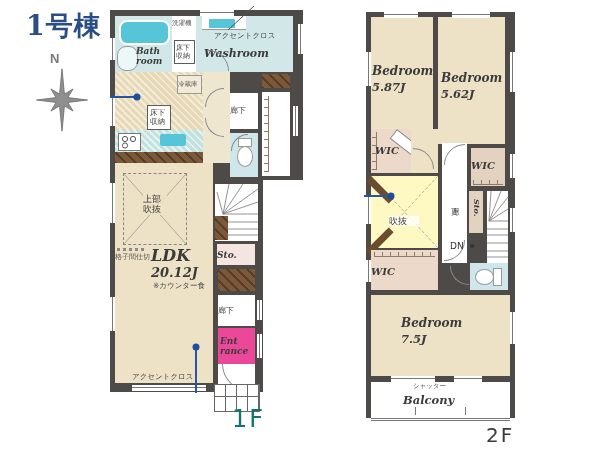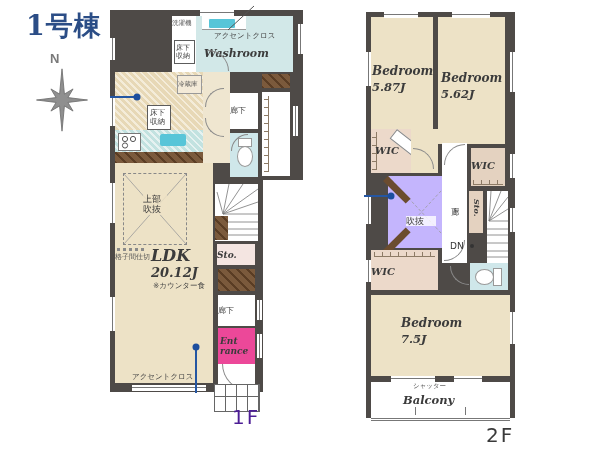--- a/index.html
+++ b/index.html
@@ -28,20 +28,25 @@
 
   <div class="lbl serif" style="left:26px;top:10px;width:110px;font-size:27px;font-style:normal;color:#2b4d86;text-align:left;letter-spacing:1px;">1号棟</div>
 
   <div class="lbl" style="left:50px;top:52px;width:26px;font-size:13px;font-weight:bold;color:#7a7a7a;">N</div>
   <svg class="abs" style="left:33px;top:66px;" width="58" height="68" viewBox="0 0 40 48">
     <polygon fill="#8f8f8f" stroke="#6f6f6f" stroke-width="0.6" points="20,2 21.7,19.8 27.8,16.2 24.2,22.3 38,24 24.2,25.7 27.8,31.8 21.7,28.2 20,46 18.3,28.2 12.2,31.8 15.8,25.7 2,24 15.8,22.3 12.2,16.2 18.3,19.8"></polygon>
   </svg>
 
   <div class="abs" style="left:110px;top:10px;width:193px;height:382px;background:#4e4a47;">
 
+    <div class="room" style="left:5px;top:6px;width:57px;height:56px;background:#d2e8e8;">
+      <div class="abs" style="left:4px;top:4px;width:47px;height:21px;background:#57c5d8;border:2px solid #fff;border-radius:8px;"></div>
+      <div class="abs" style="left:2px;top:30px;width:19px;height:23px;background:#eef7f7;border:1px solid #999;border-radius:9px;"></div>
+      <div class="lbl serif" style="left:21px;top:30px;width:36px;font-size:9px;">Bath room</div>
+    </div>
 
     <div class="room" style="left:62px;top:6px;width:24px;height:56px;background:#fff;">
       <div class="lbl jp" style="left:0;top:4px;width:24px;font-size:6.5px;color:#555;">洗濯機</div>
       <div class="abs boxed" style="left:2px;top:24px;width:19px;height:22px;">
         <div class="lbl jp" style="left:1px;top:3px;width:16px;font-size:7px;color:#444;">床下収納</div>
       </div>
     </div>
 
     <div class="room" style="left:86px;top:6px;width:97px;height:56px;background:#d2e8e8;">
       <div class="abs" style="left:6px;top:0;width:44px;height:13px;background:#fff;border-bottom:1px solid #999;"></div>
@@ -141,42 +146,42 @@
     <div class="winH" style="left:22px;top:375px;width:74px;height:6px;"></div>
     <div class="winV" style="left:188px;top:14px;width:5px;height:30px;"></div>
     <div class="winV" style="left:183px;top:96px;width:5px;height:30px;"></div>
     <div class="winV" style="left:147px;top:290px;width:5px;height:20px;"></div>
     <div class="winV" style="left:147px;top:324px;width:5px;height:24px;"></div>
   </div>
 
   <div class="abs" style="left:214px;top:384px;width:44px;height:26px;background:#fff;border:1px solid #666;
               background-image:linear-gradient(to bottom, transparent 11px,#666 11px,#666 12px,transparent 12px),repeating-linear-gradient(90deg, transparent 0 10px,#666 10px 11px);"></div>
 
-  <div class="lbl jp" style="left:232px;top:406px;width:44px;font-size:20px;color:#4c1d95;letter-spacing:2px;">1F</div>
+  <div class="lbl jp" style="left:232px;top:406px;width:44px;font-size:24px;color:#0f766e;letter-spacing:2px;">1F</div>
 
   <div class="abs" style="left:366px;top:12px;width:149px;height:406px;background:#4e4a47;">
 
     <div class="room" style="left:5px;top:5px;width:62px;height:112px;background:#ede2c6;">
       <div class="lbl serif" style="left:1px;top:48px;width:60px;font-size:12px;">Bedroom</div>
       <div class="lbl serif" style="left:1px;top:64px;width:68px;font-size:11.5px;">5.87J</div>
     </div>
     <div class="room" style="left:72px;top:5px;width:67px;height:127px;background:#ede2c6;">
       <div class="lbl serif" style="left:3px;top:55px;width:60px;font-size:12px;">Bedroom</div>
       <div class="lbl serif" style="left:3px;top:71px;width:60px;font-size:11.5px;">5.62J</div>
     </div>
 
     <div class="room" style="left:5px;top:117px;width:40px;height:44px;background:#ecd9ca;">
       <div class="hanger-v" style="left:1px;top:3px;width:4px;height:38px;"></div>
       <div class="lbl serif" style="left:4px;top:16px;width:34px;font-size:10px;">WIC</div>
       <div class="abs" style="left:26px;top:0px;width:26px;height:10px;background:#fff;border:1px solid #8a8a8a;transform:rotate(38deg);transform-origin:left top;"></div>
     </div>
     <div class="room" style="left:45px;top:117px;width:27px;height:44px;background:#ede2c6;"></div>
     <div class="arc" style="left:47px;top:136px;width:20px;height:20px;border-top:1px solid #8a8a8a;border-right:1px solid #8a8a8a;border-radius:0 100% 0 0;"></div>
 
-    <div class="room" style="left:22px;top:164px;width:67px;height:72px;background:#c4b5fd;">
+    <div class="room" style="left:5px;top:164px;width:67px;height:72px;background:#fef9c3;">
       <svg width="67" height="72" class="abs" style="left:0;top:0;">
         <path d="M0 0 L67 72 M0 72 L67 0" stroke="#9a9a9a" stroke-width="0.8" stroke-dasharray="3 2" fill="none"></path>
       </svg>
       <div class="abs" style="left:0px;top:0px;width:32px;height:7px;background:#6b4c2f;transform:rotate(45deg);transform-origin:left top;"></div>
       <div class="abs" style="left:0px;top:72px;width:32px;height:7px;background:#6b4c2f;transform:rotate(-45deg);transform-origin:left bottom;"></div>
       <div class="lbl jp" style="left:18px;top:40px;width:30px;font-size:9px;background:rgba(255,255,255,.8);">吹抜</div>
     </div>
 
     <div class="room" style="left:76px;top:131px;width:25px;height:120px;background:#fff;">
       <div class="lbl jp vtext" style="left:8px;top:58px;height:30px;font-size:8px;color:#444;">廊下</div>

